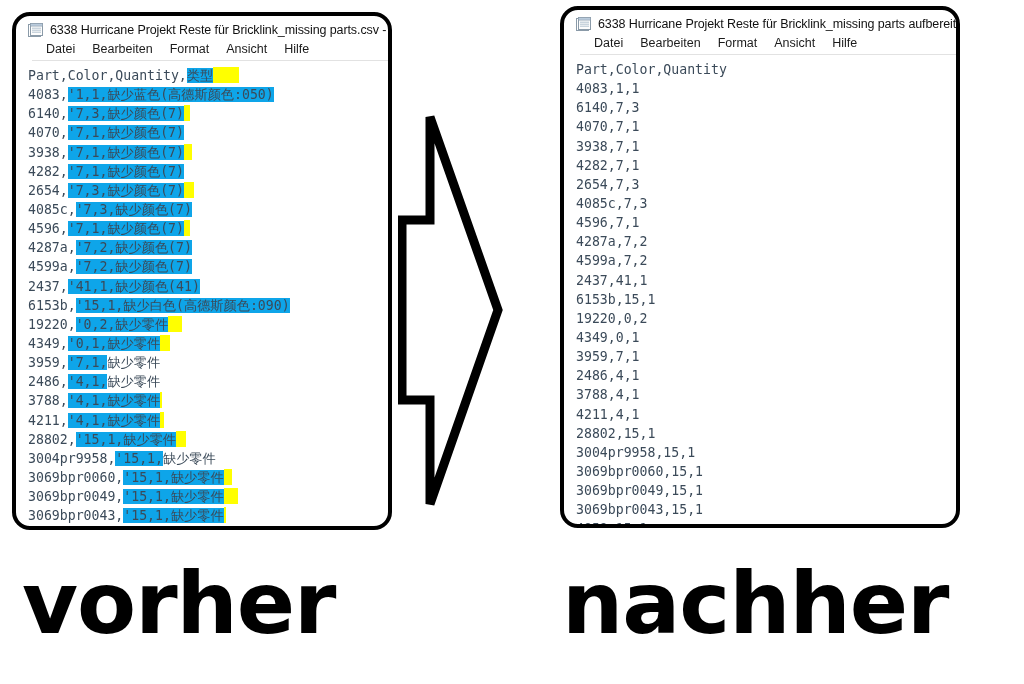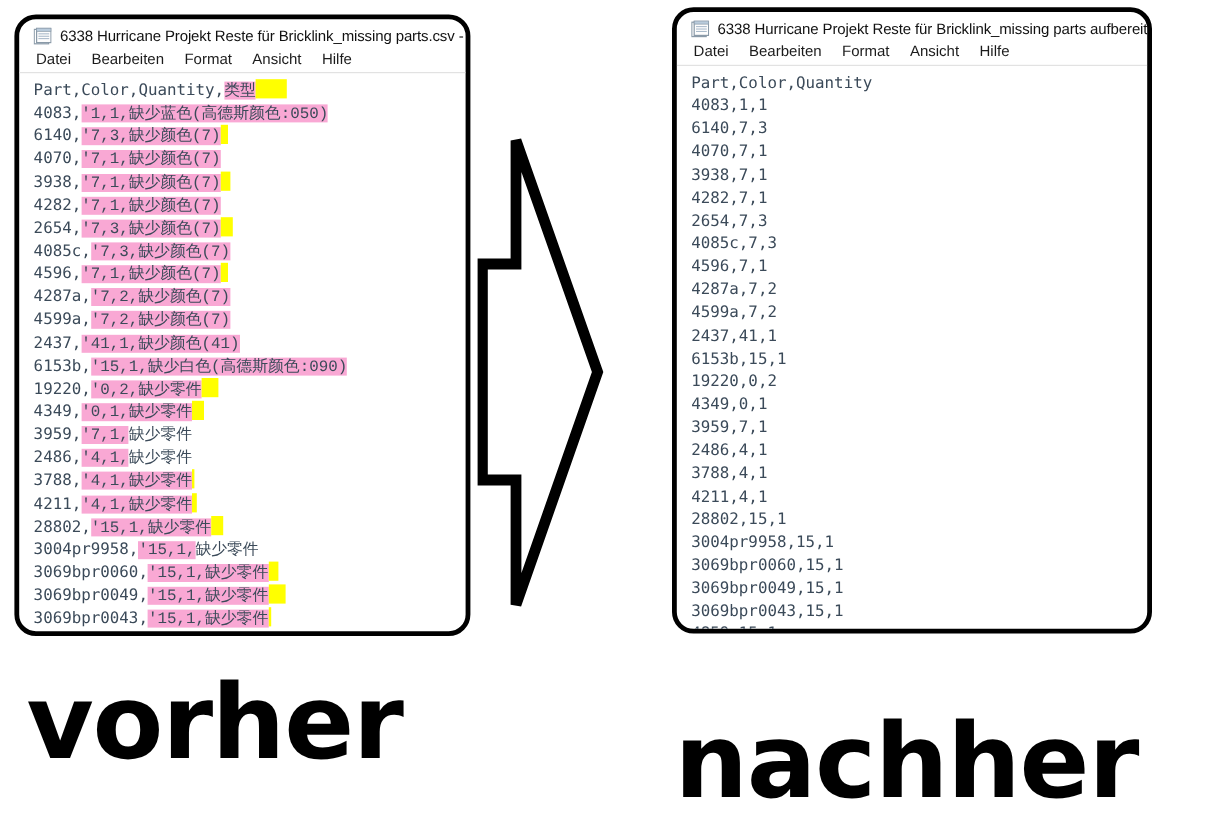--- a/index.html
+++ b/index.html
@@ -58,20 +58,21 @@
     height: 15px;
     flex: 0 0 15px;
     position: relative;
   }
 
   .menubar {
     display: flex;
     gap: 17px;
     padding: 4px 0 4px 14px;
     border-bottom: 1px solid #e2e2e2;
+    margin-left: 16px;
   }
   .menubar span {
     font-size: 12.5px;
     color: #1b1b1b;
     white-space: nowrap;
   }
 
   .editor {
     padding: 5px 0 0 12px;
     font-family: "DejaVu Sans Mono", monospace;
@@ -79,22 +80,21 @@
     line-height: 19.15px;
     color: #3b4a59;
     white-space: pre;
   }
   .editor .line {
     height: 19.15px;
     white-space: pre;
   }
   
   .hl {
-    background: #f9a8d4;
-    font-family: Liberation Mono, monospace;
+    background: #0ea5e9;
   }
   
   .pad {
     background: #ffff00;
     display: inline-block;
     height: 16px;
     vertical-align: -3px;
   }
 
   
@@ -111,21 +111,21 @@
     position: absolute;
     font-family: "DejaVu Sans", sans-serif;
     font-weight: bold;
     font-size: 86px;
     color: #000000;
     letter-spacing: -1px;
     line-height: 1;
     text-align: right;
   }
   #caption-before { left: 22px;  top: 560px; }
-  #caption-after  { left: 562px; top: 592px; }
+  #caption-after  { left: 562px; top: 560px; }
 </style>
 </head>
 <body>
 
 <div class="window" id="window-before">
 
   <div class="titlebar">
     <span class="np-icon">
       <svg width="15" height="15" viewBox="0 0 15 15">
         <rect x="0.5" y="1.5" width="12" height="12" fill="#ffffff" stroke="#8a9aa8" stroke-width="1"></rect>

